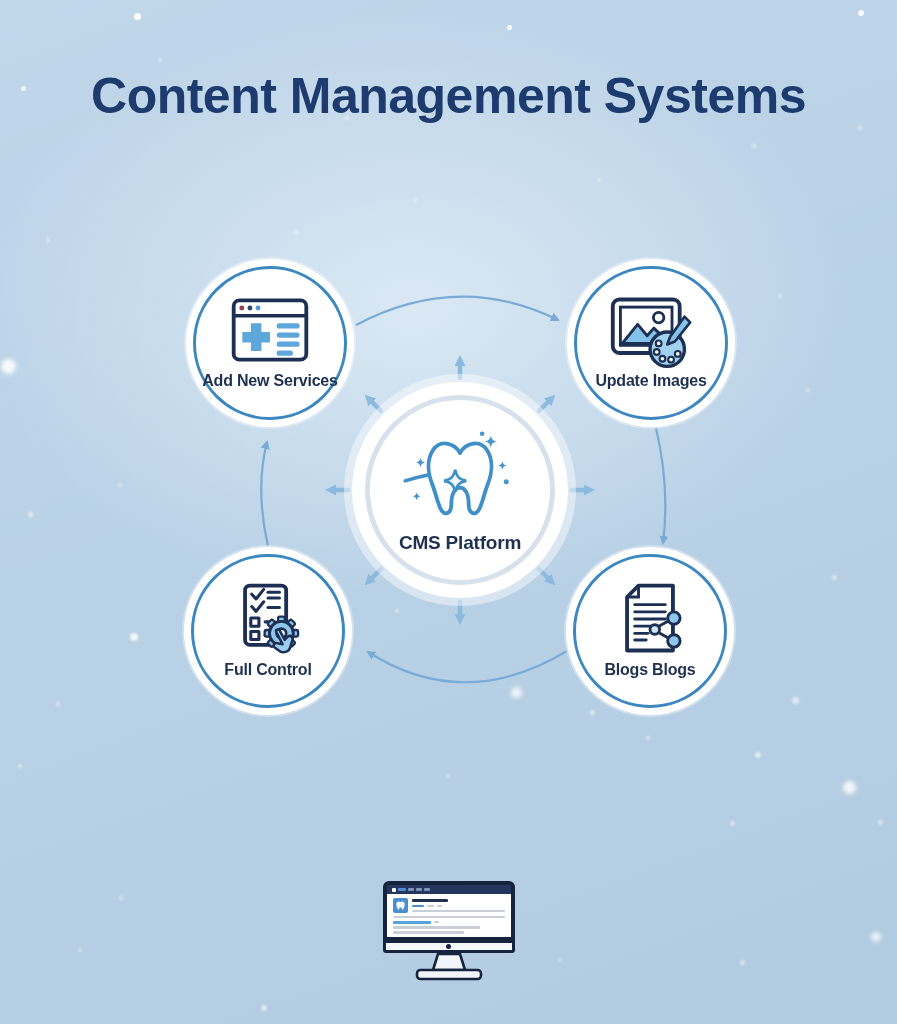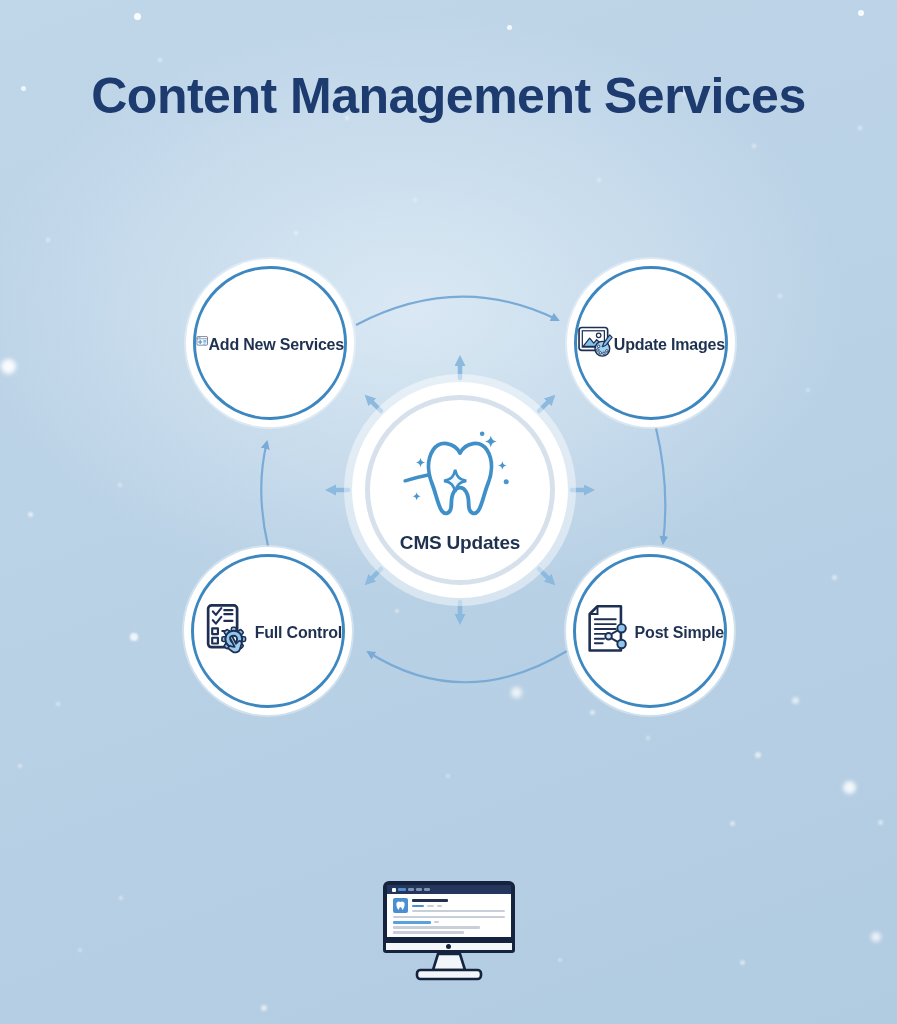--- a/index.html
+++ b/index.html
@@ -17,21 +17,21 @@
   .title{position:absolute;top:66px;left:0;width:100%;text-align:center;
     color:#1d3b6e;font-weight:bold;line-height:1.22;letter-spacing:-.5px;}
   .title .t1{font-size:50px;}
   .title .t2{font-size:50px;}
 
   .flow-svg{position:absolute;left:0;top:0;z-index:1;}
 
   .node{position:absolute;width:154px;height:154px;border-radius:50%;
     background:#ffffff;border:3px solid #3d87c0;
     box-shadow:0 0 0 7px #ffffff, 0 0 0 9px rgba(255,255,255,.35);
-    display:flex;flex-direction:row;align-items:center;justify-content:center;
+    display:flex;flex-direction:column;align-items:center;justify-content:center;
     z-index:2;box-sizing:border-box;}
   .node .icon{margin-top:-4px;}
   .node-label{margin-top:3px;font-size:16px;font-weight:bold;color:#1f3150;
     letter-spacing:-.2px;white-space:nowrap;}
   .pos-tl{left:193px;top:266px;}
   .pos-tr{left:574px;top:266px;}
   .pos-bl{left:191px;top:554px;}
   .pos-br{left:573px;top:554px;}
 
   .hub{position:absolute;left:352px;top:382px;width:216px;height:216px;border-radius:50%;
@@ -116,21 +116,21 @@
       <div class="bokeh" style="left: 806px; top: 388px; width: 4px; height: 4px; opacity: 0.4; filter: blur(1px);"></div>
       <div class="bokeh" style="left: 831.5px; top: 574.5px; width: 5px; height: 5px; opacity: 0.5; filter: blur(1px);"></div>
       <div class="bokeh" style="left: 778px; top: 294px; width: 4px; height: 4px; opacity: 0.45; filter: blur(1px);"></div>
       <div class="bokeh" style="left: 688px; top: 583px; width: 4px; height: 4px; opacity: 0.4; filter: blur(1px);"></div>
       <div class="bokeh" style="left: 877.5px; top: 819.5px; width: 5px; height: 5px; opacity: 0.5; filter: blur(1px);"></div>
       <div class="bokeh" style="left: 558px; top: 958px; width: 4px; height: 4px; opacity: 0.4; filter: blur(1px);"></div>
       <div class="bokeh" style="left: 78px; top: 948px; width: 4px; height: 4px; opacity: 0.4; filter: blur(1px);"></div>
     </div>
 
   <div class="title">
-    <div class="t1">Content Management Services</div>
+    <div class="t1">Content Management Systems</div>
   </div>
 
   <svg class="flow-svg" width="897" height="1024" viewBox="0 0 897 1024">
     <defs>
       <marker id="arcHead" markerUnits="userSpaceOnUse" markerWidth="12" markerHeight="11" refX="7" refY="4.5" orient="auto">
         <path d="M0,0 L9,4.5 L0,9 Z" fill="#79abd6"></path>
       </marker>
       <marker id="hubHead" markerUnits="userSpaceOnUse" markerWidth="13" markerHeight="12" refX="2" refY="5.5" orient="auto">
         <path d="M0,0 L11,5.5 L0,11 Z" fill="#8cb9de"></path>
       </marker>
@@ -163,21 +163,21 @@
       <path d="M8,57 Q34,49 58,47" fill="none" stroke="#3f8fc9" stroke-width="3.5" stroke-linecap="round"></path>
       <path d="M65,28 C59,17 44,14 37,25 C30,36 32,50 36,60 C40,70 42,82 46,88 C50,93 56,91 56,81 C56,70 60,64 65,64 C70,64 74,70 74,81 C74,91 80,93 84,88 C88,82 90,70 94,60 C98,50 100,36 93,25 C86,14 71,17 65,28 Z" fill="#ffffff" stroke="#3f8fc9" stroke-width="4" stroke-linejoin="round"></path>
       <use href="#spark" transform="translate(60,57) scale(1.15)" fill="#f2f8fd" stroke="#3f8fc9" stroke-width="2.4"></use>
       <use href="#spark" transform="translate(24,38) scale(0.5)" fill="#4a96cc"></use>
       <use href="#spark" transform="translate(20,73) scale(0.42)" fill="#4a96cc"></use>
       <use href="#spark" transform="translate(97,16) scale(0.62)" fill="#4a96cc"></use>
       <use href="#spark" transform="translate(109,41) scale(0.45)" fill="#4a96cc"></use>
       <circle cx="88" cy="8" r="2.4" fill="#4a96cc"></circle>
       <circle cx="113" cy="58" r="2.6" fill="#4a96cc"></circle>
     </svg>
-    <div class="hub-label">CMS Updates</div>
+    <div class="hub-label">CMS Platform</div>
   </div>
 
   <div class="node pos-tl">
     <svg class="icon" width="86" height="76" viewBox="0 0 90 78">
       <rect x="7" y="7" width="76" height="62" rx="6" fill="#ffffff" stroke="#1e2f54" stroke-width="4"></rect>
       <line x1="7" y1="23" x2="83" y2="23" stroke="#1e2f54" stroke-width="3.5"></line>
       <circle cx="15.5" cy="15" r="2.6" fill="#8d4254"></circle>
       <circle cx="24" cy="15" r="2.6" fill="#27496e"></circle>
       <circle cx="32.5" cy="15" r="2.6" fill="#5599cf"></circle>
       <path d="M25,31 h11 v9 h9 v11 h-9 v9 h-11 v-9 h-9 v-11 h9 Z" fill="#5ea7db"></path>
@@ -252,21 +252,21 @@
         <line x1="29" y1="47.5" x2="49" y2="47.5"></line>
         <line x1="29" y1="55" x2="43" y2="55"></line>
         <line x1="29" y1="62" x2="41" y2="62"></line>
       </g>
       <line x1="52" y1="49" x2="68" y2="40" stroke="#1e2f54" stroke-width="3"></line>
       <line x1="52" y1="53" x2="68" y2="62" stroke="#1e2f54" stroke-width="3"></line>
       <circle cx="50" cy="51" r="5" fill="#cfe7f7" stroke="#1e2f54" stroke-width="3"></circle>
       <circle cx="70" cy="39" r="6.5" fill="#8ec6ec" stroke="#1e2f54" stroke-width="3"></circle>
       <circle cx="70" cy="63" r="6.5" fill="#8ec6ec" stroke="#1e2f54" stroke-width="3"></circle>
     </svg>
-    <div class="node-label">Post Simple</div>
+    <div class="node-label">Blogs Blogs</div>
   </div>
 
 
   <div class="monitor">
     <div class="mon-screen">
       <div class="mon-display">
         <div class="mon-header">
           <span class="mh-logo"></span>
           <span class="mh-bar hl"></span>
           <span class="mh-bar"></span>

